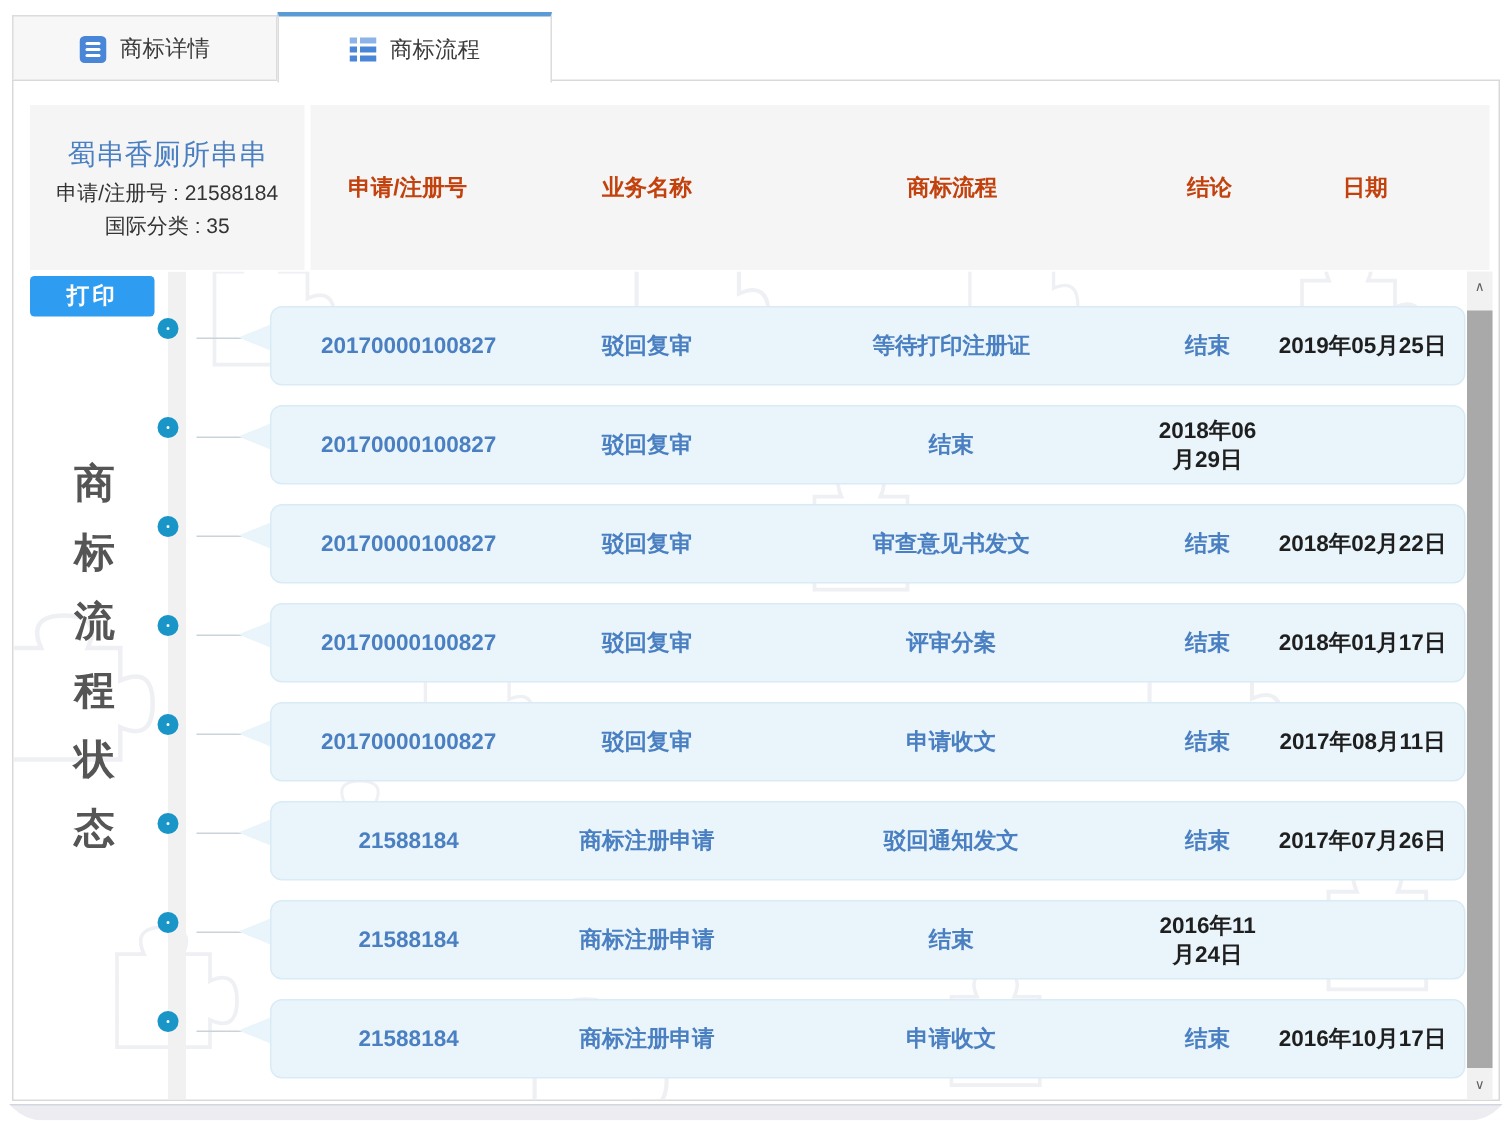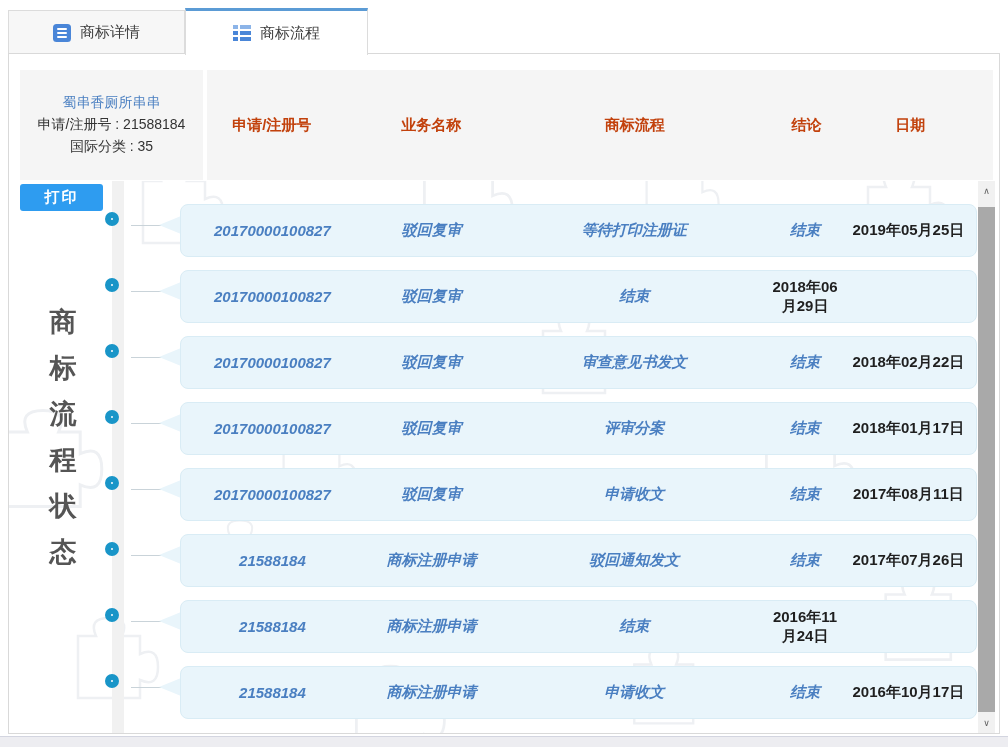--- a/index.html
+++ b/index.html
@@ -1,37 +1,37 @@
 <!DOCTYPE html>
 <html><head>
 <meta charset="utf-8">
 <style>
   * { margin:0; padding:0; box-sizing:border-box; }
   body { font-family:"Liberation Sans","DejaVu Sans",sans-serif; background:#fff; }
-  .page { position:relative; width:1008px; height:747px; background:#fff; overflow:hidden; }
+  .page { position:relative; width:1008px; height:747px; background:#fff; overflow:hidden;border-radius:29px; }
   .abs { position:absolute; }
 
   
   .tab { display:flex; align-items:center; justify-content:center; gap:9px;
          font-size:15px; color:#3c3c3c; cursor:pointer; }
   .tab-inactive { left:8px; top:10px; width:177px; height:44px; background:#f7f7f7;
                   border:1px solid #dcdcdc; border-bottom:none; }
   .tab-active { left:185px; top:8px; width:183px; height:47px; background:#fff;
                 border-top:3px solid #5b9bd5; border-left:1px solid #dcdcdc;
                 border-right:1px solid #dcdcdc; z-index:4; }
 
   
   .container { left:8px; top:53px; width:992px; height:681px;
                border:1px solid #d9d9d9; background:#fff; z-index:1; }
 
   
   .info-panel { left:20px; top:70px; width:183px; height:110px; background:#f5f5f5;
                 display:flex; flex-direction:column; align-items:center; justify-content:center;
                 gap:4px; font-size:14px; color:#333; z-index:2; }
-  .tm-name { color:#4a7fc1; font-size:14px; }
+  .tm-name { color:#4a7fc1; font-size:19px; }
 
   
   .header-band { left:207px; top:70px; width:786px; height:110px; background:#f5f5f5; z-index:2; }
   .grid-cols { display:grid; grid-template-columns:23% 17% 34% 9% 17%;
                align-items:center; text-align:center; }
   .header-row { left:180px; top:70px; width:798px; height:110px; font-weight:bold;
                 font-size:15px; color:#c2410c; z-index:3; }
 
   .print-btn { left:20px; top:184px; width:83px; height:27px; background:#2e9cf0;
                color:#fff; font-size:15px; font-weight:bold; border:none; border-radius:3px;
@@ -41,21 +41,21 @@
   .scroll-area { left:9px; top:181px; width:969px; height:552px; overflow:hidden; z-index:2; }
   .pattern { position:absolute; left:0; top:0; }
   .timeline-bar { position:absolute; left:103px; top:0; width:12px; height:552px; background:#f1f1f1; }
   .v-label { position:absolute; left:37px; top:118px; width:34px; display:flex;
              flex-direction:column; align-items:center; }
   .v-label span { font-size:27px; font-weight:bold; color:#555; line-height:46px; }
 
   .flow-row { position:absolute; left:171px; width:797px; height:53px;
               background:#e9f5fb; border:1px solid #d9ecf5; border-radius:8px;
               font-size:15px; }
-  .c-blue { color:#4a7fc1; font-weight:bold;font-style:italic; }
+  .c-blue { color:#4a7fc1; font-weight:bold; }
   .c-date { color:#1f1f1f; font-weight:bold; }
   .node { position:absolute; left:96px; width:14px; height:14px; border:6px solid #1995c8;
           border-radius:50%; background:#fcfdfe; }
   .connector { position:absolute; left:122px; width:33px; height:1px; background:#c9d3d9; }
   .bubble-arrow { position:absolute; left:150px; width:0; height:0;
                   border-top:9px solid transparent; border-bottom:9px solid transparent;
                   border-right:22px solid #e9f5fb; }
 
   
   .scrollbar { left:978px; top:181px; width:17px; height:552px; background:#f1f1f1; z-index:3; }

